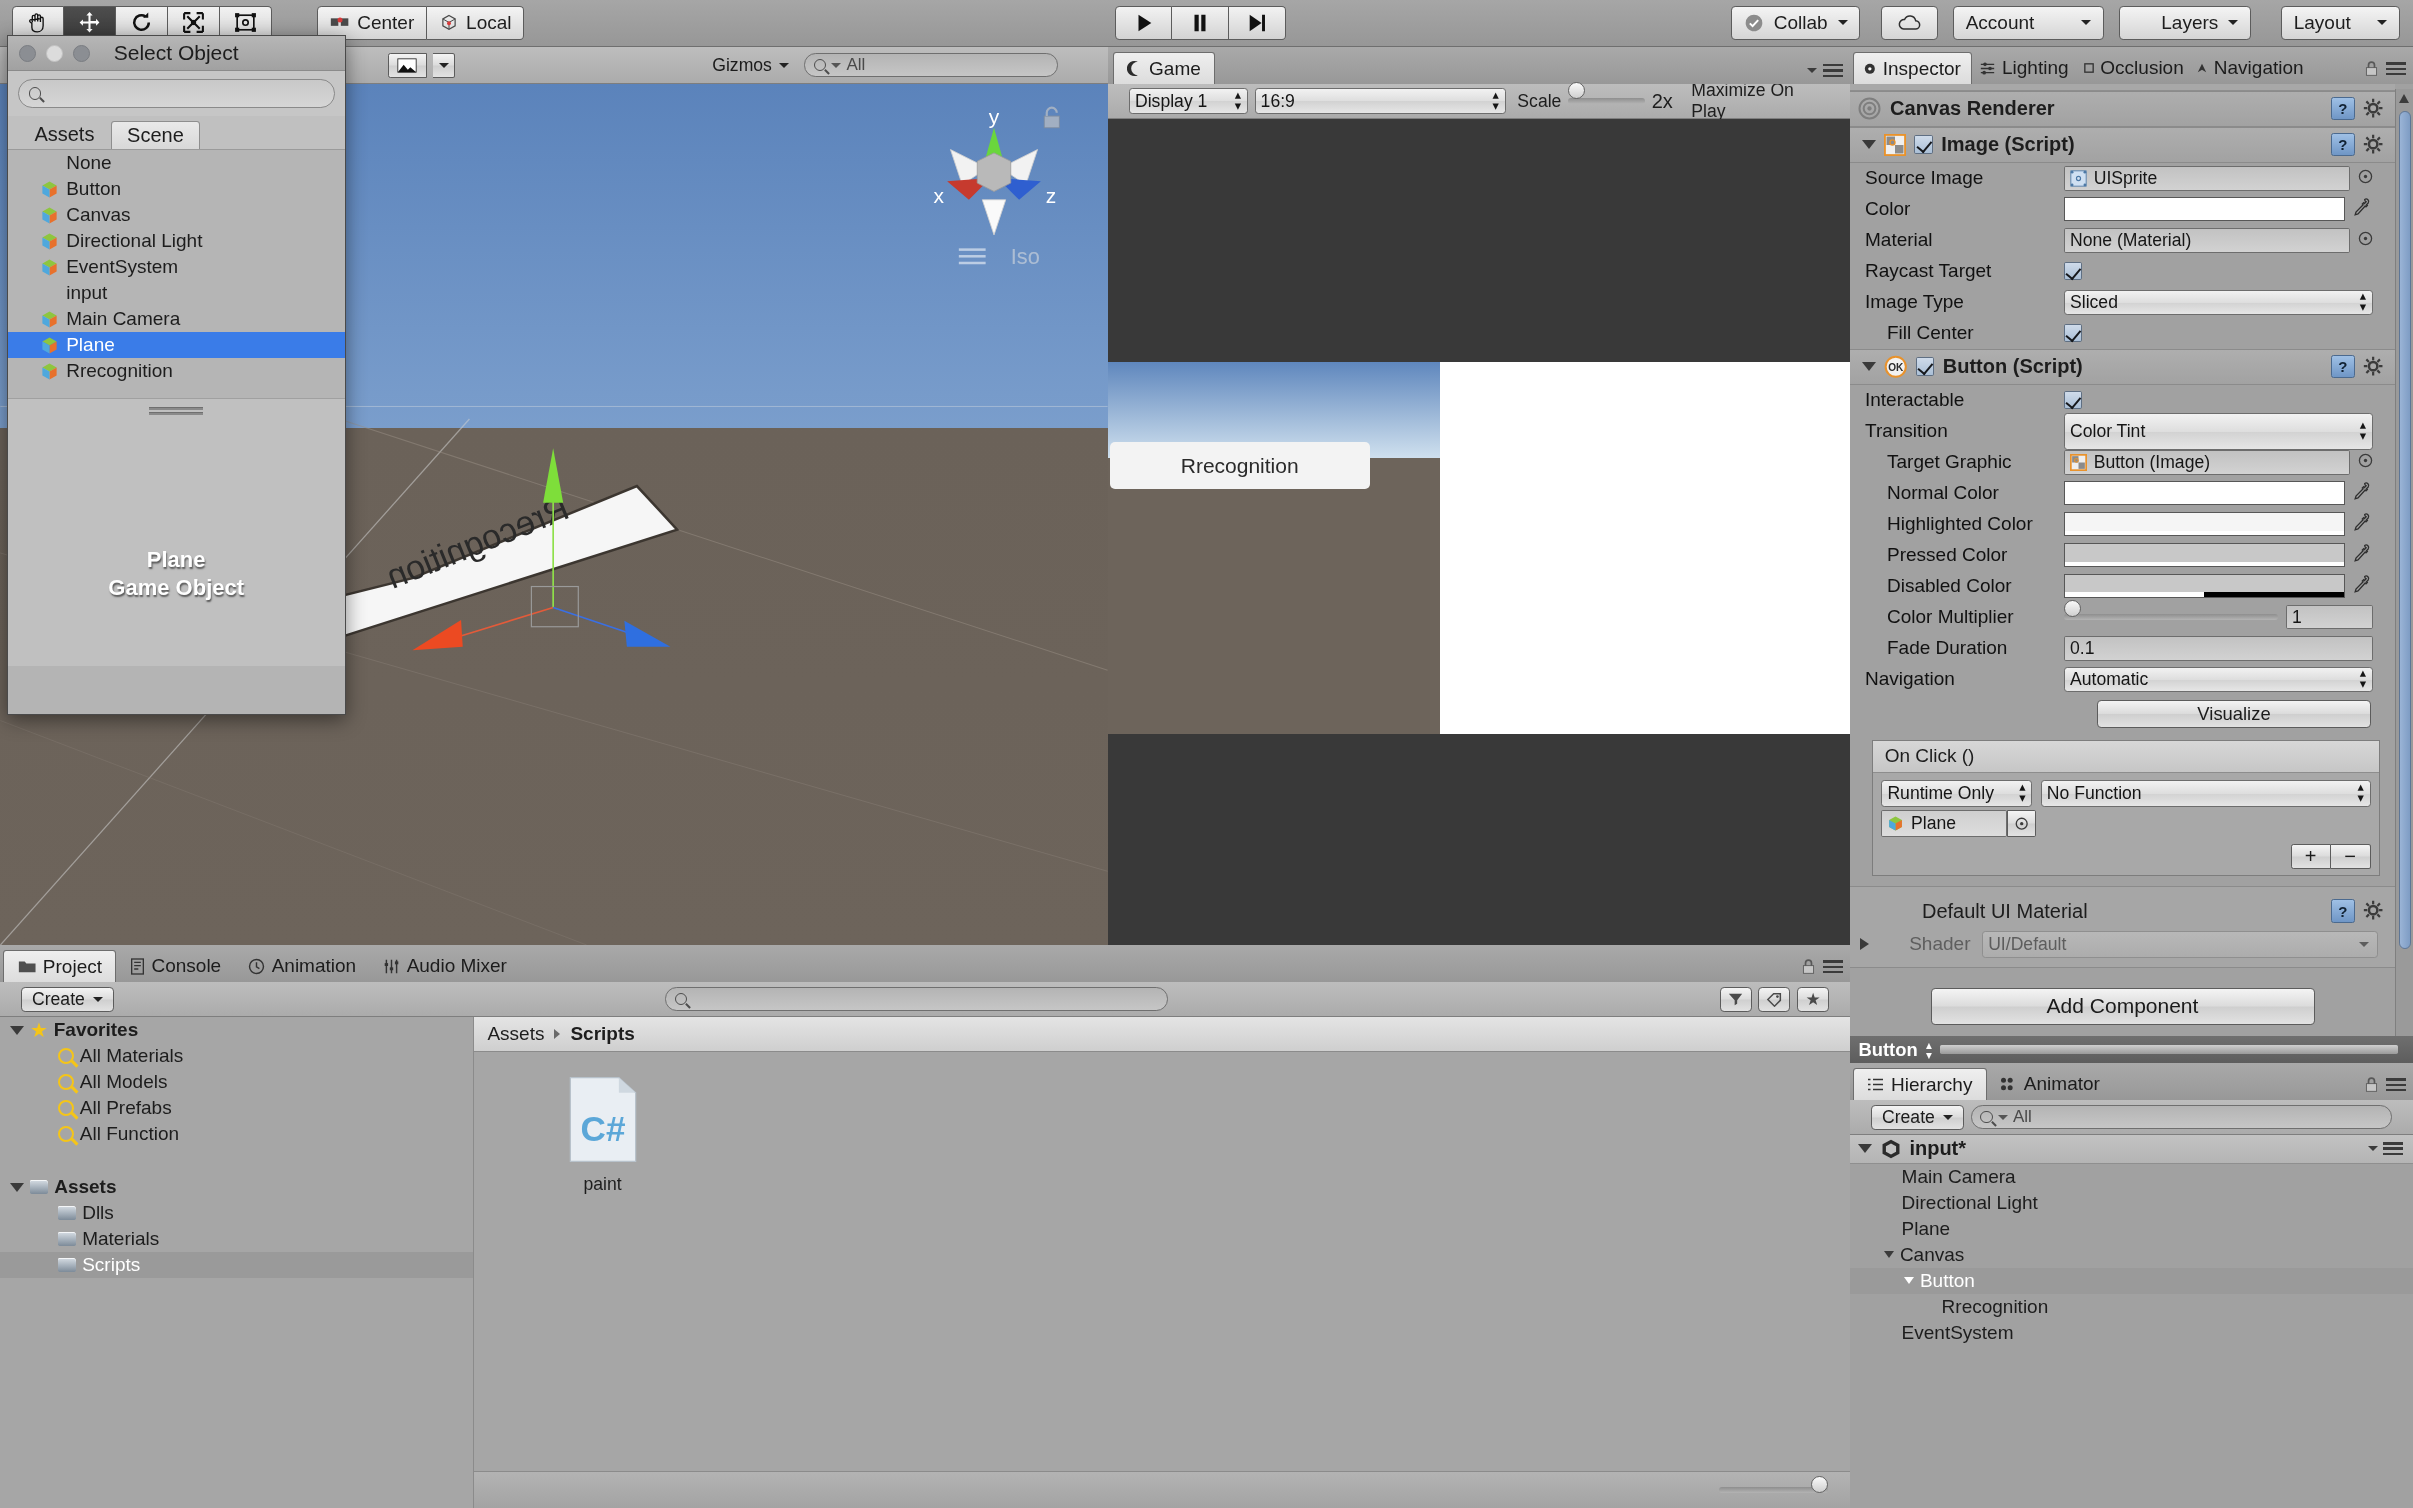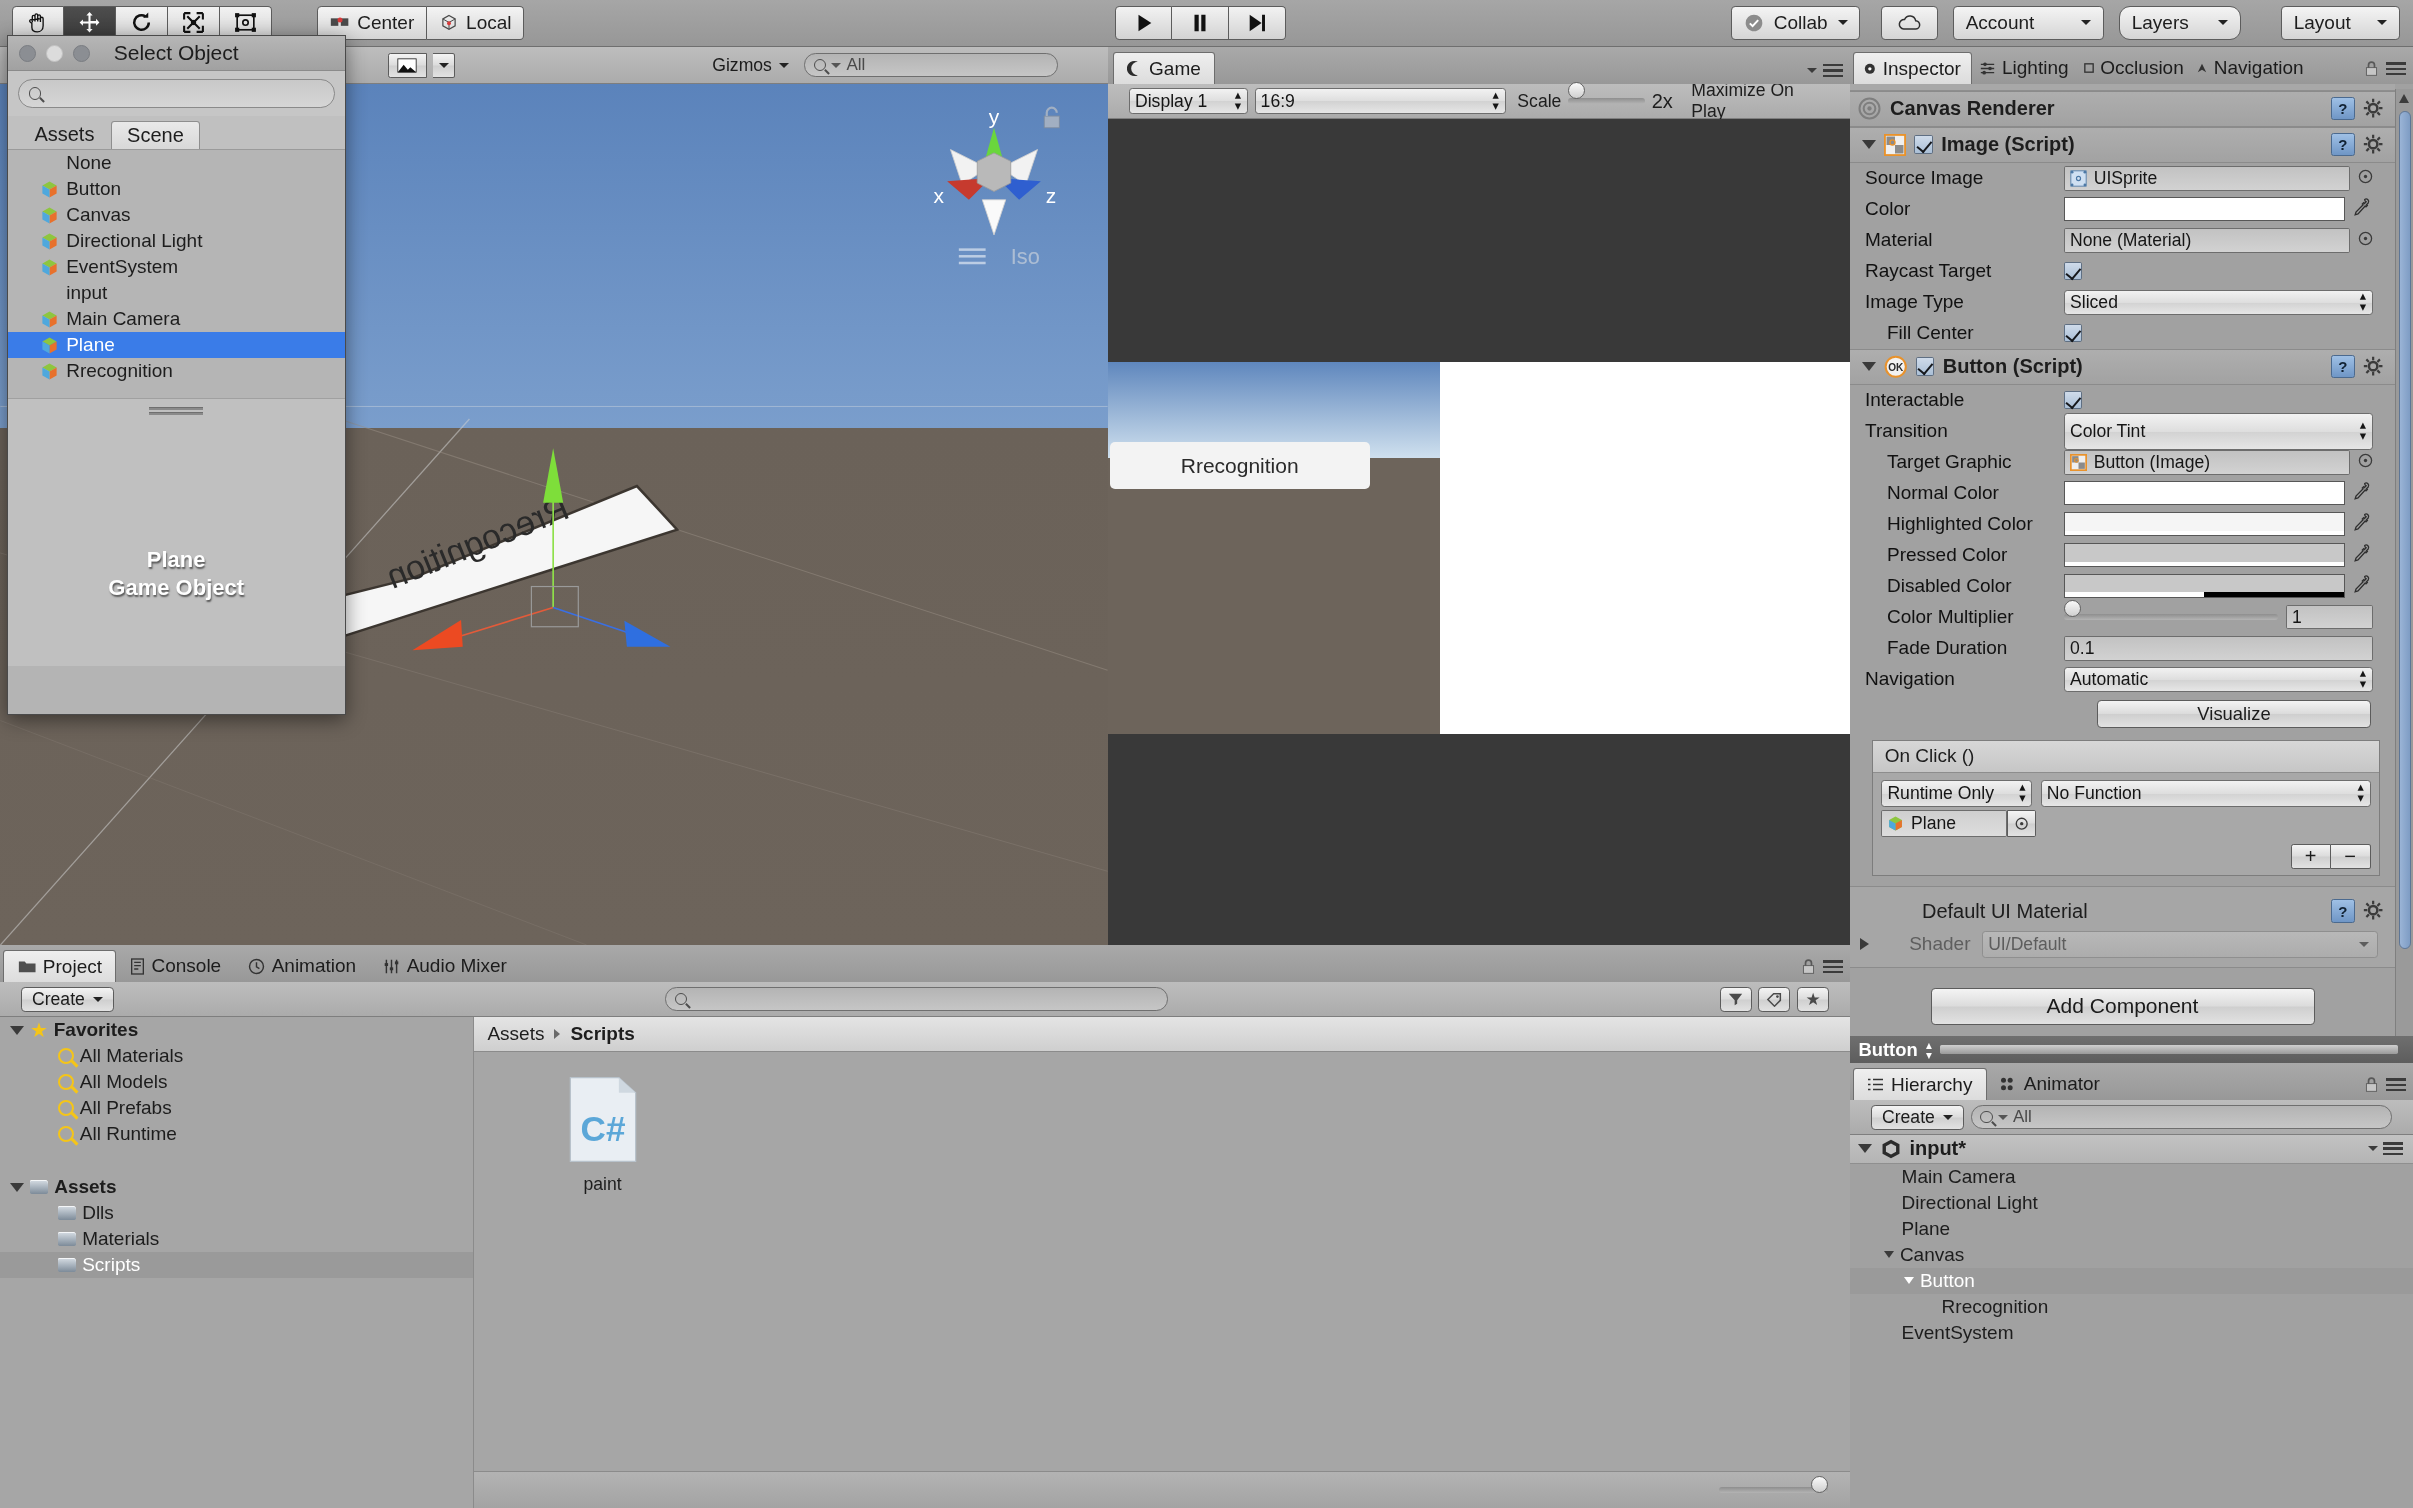--- a/index.html
+++ b/index.html
@@ -235,21 +235,21 @@
     </div>
     <div class="rbtn" style="position:absolute; left:1881px; top:5.9px; padding:0 15px;">
       <svg width="25" height="18.4" viewBox="0 0 30 22">
           <path d="M8 18h14a5 5 0 0 0 .4-10 7 7 0 0 0-13.3-1.4A4.7 4.7 0 0 0 8 18z" fill="none" stroke="#2f2f2f" stroke-width="1.8"></path>
         </svg>
     </div>
     <div class="rbtn" style="position:absolute; left:1953px; top:5.9px; width:151px; justify-content:space-between;">
       <span>Account</span>
       <span class="caret"></span>
     </div>
-    <div class="rbtn" style="position:absolute; left:2119px; top:5.9px; width:122px; justify-content:space-between;border-radius:11px;">
+    <div class="rbtn" style="position:absolute; left:2119px; top:5.9px; width:132px; justify-content:flex-end;">
       <span>Layers</span>
       <span class="caret"></span>
     </div>
     <div class="rbtn" style="position:absolute; left:2281px; top:5.9px; width:119px; justify-content:space-between;">
       <span>Layout</span>
       <span class="caret"></span>
     </div>
   </div>
 
   <div class="panel" style="left:0; top:47px; width:1108px; height:898px;">
@@ -467,21 +467,21 @@
             <span>All Models</span>
           </div>
           <div class="row" style="padding-left: 37px;">
             <span style="width: 15px; display: inline-block;"></span>
             <span class="findicon"></span>
             <span>All Prefabs</span>
           </div>
           <div class="row" style="padding-left: 37px;">
             <span style="width: 15px; display: inline-block;"></span>
             <span class="findicon"></span>
-            <span>All Runtime</span>
+            <span>All Function</span>
           </div>
           <div style="height: 27px;"></div>
           <div class="row" style="padding-left: 10px;">
             <span class="tri"></span>
             <span class="folder"></span>
             <span style="font-weight: bold;">Assets</span>
           </div>
           <div class="row" style="padding-left: 37px;">
             <span style="width: 15px; display: inline-block;"></span>
             <span class="folder"></span>

